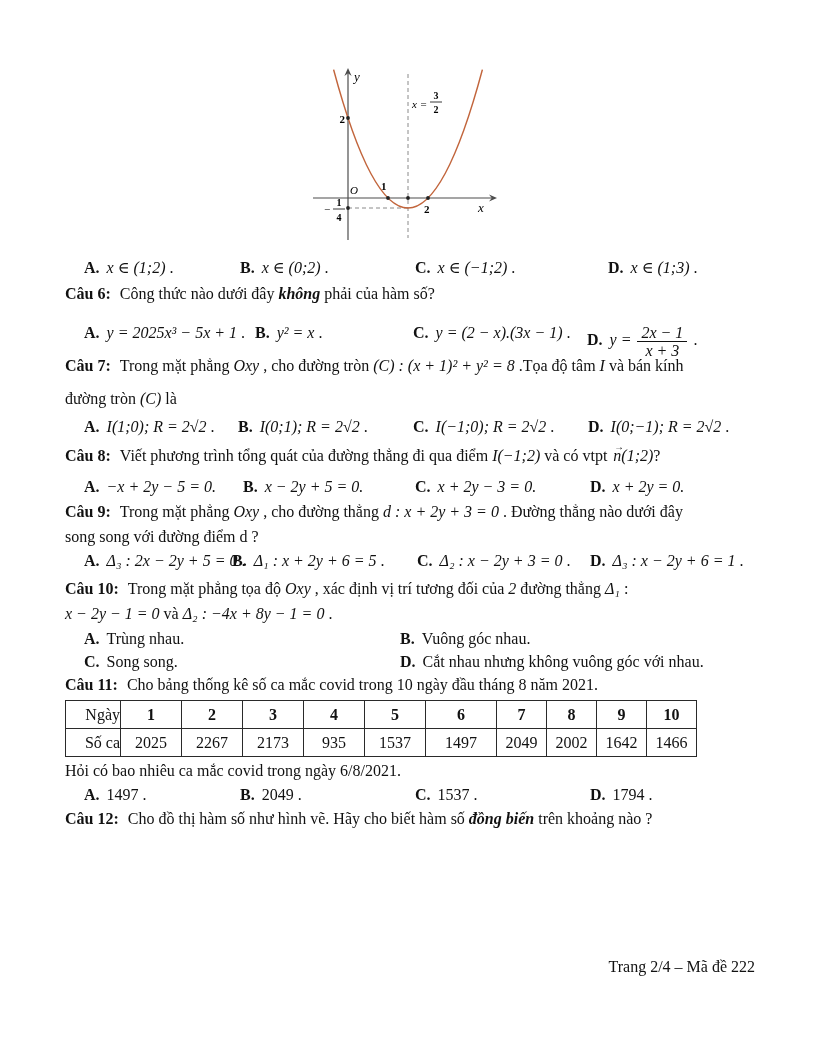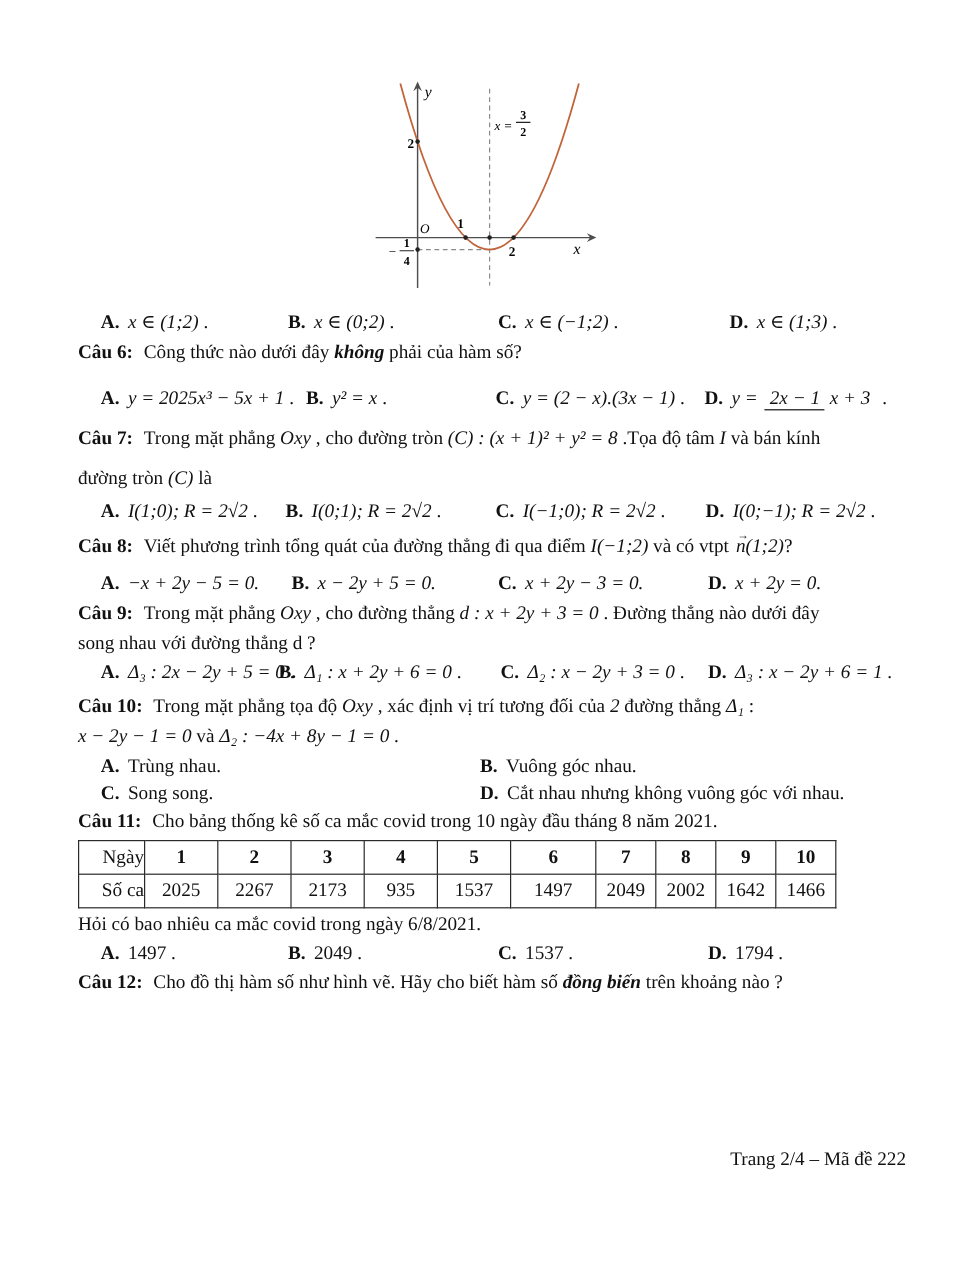--- a/index.html
+++ b/index.html
@@ -5,21 +5,21 @@
   html,body{margin:0;padding:0;background:#fff;}
   .page{position:relative;width:816px;height:1056px;background:#fff;overflow:hidden;
         font-family:"Liberation Serif","DejaVu Serif",serif;font-size:16px;color:#111;}
   .line{position:absolute;left:65px;width:700px;white-space:nowrap;}
   .qh{font-weight:bold;margin-right:9px;}
   .mi{font-style:italic;}
   .bt{font-weight:bold;font-style:italic;}
   .rt{}
   .ans{position:absolute;white-space:nowrap;}
   .ans>b{font-weight:bold;margin-right:7px;}
-  .frac{display:inline-flex;flex-direction:row;text-align:center;vertical-align:middle;
+  .frac{display:inline-flex;flex-direction:column;text-align:center;vertical-align:middle;
         font-style:italic;line-height:1.08;margin:0 2px;}
   .frac .num{border-bottom:1px solid #111;padding:0 4px;display:block;}
   .frac .den{padding:0 4px;display:block;}
   .vec{position:relative;display:inline-block;font-style:italic;margin-left:2px;}
   .vec-arrow{position:absolute;left:1px;top:-0.62em;font-size:0.6em;font-style:normal;}
   table.covid{position:absolute;left:65px;top:700px;border-collapse:collapse;table-layout:fixed;}
   table.covid td{border:1px solid #2a2a2a;height:27px;text-align:center;padding:0;font-size:16px;overflow:hidden;}
   table.covid td.lbl{text-align:right;}
   table.covid td.hb{font-weight:bold;}
   .footer{position:absolute;right:61px;top:958px;white-space:nowrap;}
@@ -92,23 +92,23 @@
   <span class="ans" style="left:413px;top:418px;"><b>C.</b><span><span class="mi">I(−1;0); R = 2√2</span><span class="rt"> .</span></span></span>
   <span class="ans" style="left:588px;top:418px;"><b>D.</b><span><span class="mi">I(0;−1); R = 2√2</span><span class="rt"> .</span></span></span>
 
   <div class="line" style="top:447px;"><b class="qh">Câu 8:</b><span><span class="rt">Viết phương trình tổng quát của đường thẳng đi qua điểm </span><span class="mi">I(−1;2)</span><span class="rt"> và có vtpt </span><span class="vec"><span class="vec-arrow">→</span><span class="vec-base">n</span></span><span class="mi">(1;2)</span><span class="rt">?</span></span></div>
   <span class="ans" style="left:84px;top:478px;"><b>A.</b><span><span class="mi">−x + 2y − 5 = 0.</span></span></span>
   <span class="ans" style="left:243px;top:478px;"><b>B.</b><span><span class="mi">x − 2y + 5 = 0.</span></span></span>
   <span class="ans" style="left:415px;top:478px;"><b>C.</b><span><span class="mi">x + 2y − 3 = 0.</span></span></span>
   <span class="ans" style="left:590px;top:478px;"><b>D.</b><span><span class="mi">x + 2y = 0.</span></span></span>
 
   <div class="line" style="top:503px;"><b class="qh">Câu 9:</b><span><span class="rt">Trong mặt phẳng </span><span class="mi">Oxy</span><span class="rt"> , cho đường thẳng </span><span class="mi">d : x + 2y + 3 = 0</span><span class="rt"> . Đường thẳng nào dưới đây</span></span></div>
-  <div class="line" style="top:528px;"><span><span class="rt">song nhau với đường thẳng d ?</span></span></div>
+  <div class="line" style="top:528px;"><span><span class="rt">song song với đường điểm d ?</span></span></div>
   <span class="ans" style="left:84px;top:552px;"><b>A.</b><span><span class="mi">Δ₃ : 2x − 2y + 5 = 0</span><span class="rt"> .</span></span></span>
-  <span class="ans" style="left:232px;top:552px;"><b>B.</b><span><span class="mi">Δ₁ : x + 2y + 6 = 0</span><span class="rt"> .</span></span></span>
+  <span class="ans" style="left:232px;top:552px;"><b>B.</b><span><span class="mi">Δ₁ : x + 2y + 6 = 5</span><span class="rt"> .</span></span></span>
   <span class="ans" style="left:417px;top:552px;"><b>C.</b><span><span class="mi">Δ₂ : x − 2y + 3 = 0</span><span class="rt"> .</span></span></span>
   <span class="ans" style="left:590px;top:552px;"><b>D.</b><span><span class="mi">Δ₃ : x − 2y + 6 = 1</span><span class="rt"> .</span></span></span>
 
   <div class="line" style="top:580px;"><b class="qh">Câu 10:</b><span><span class="rt">Trong mặt phẳng tọa độ </span><span class="mi">Oxy</span><span class="rt"> , xác định vị trí tương đối của </span><span class="mi">2</span><span class="rt"> đường thẳng </span><span class="mi">Δ₁</span><span class="rt"> :</span></span></div>
   <div class="line" style="top:605px;"><span><span class="mi">x − 2y − 1 = 0</span><span class="rt"> và </span><span class="mi">Δ₂ : −4x + 8y − 1 = 0</span><span class="rt"> .</span></span></div>
   <span class="ans" style="left:84px;top:630px;"><b>A.</b><span><span class="rt">Trùng nhau.</span></span></span>
   <span class="ans" style="left:400px;top:630px;"><b>B.</b><span><span class="rt">Vuông góc nhau.</span></span></span>
   <span class="ans" style="left:84px;top:653px;"><b>C.</b><span><span class="rt">Song song.</span></span></span>
   <span class="ans" style="left:400px;top:653px;"><b>D.</b><span><span class="rt">Cắt nhau nhưng không vuông góc với nhau.</span></span></span>
 

